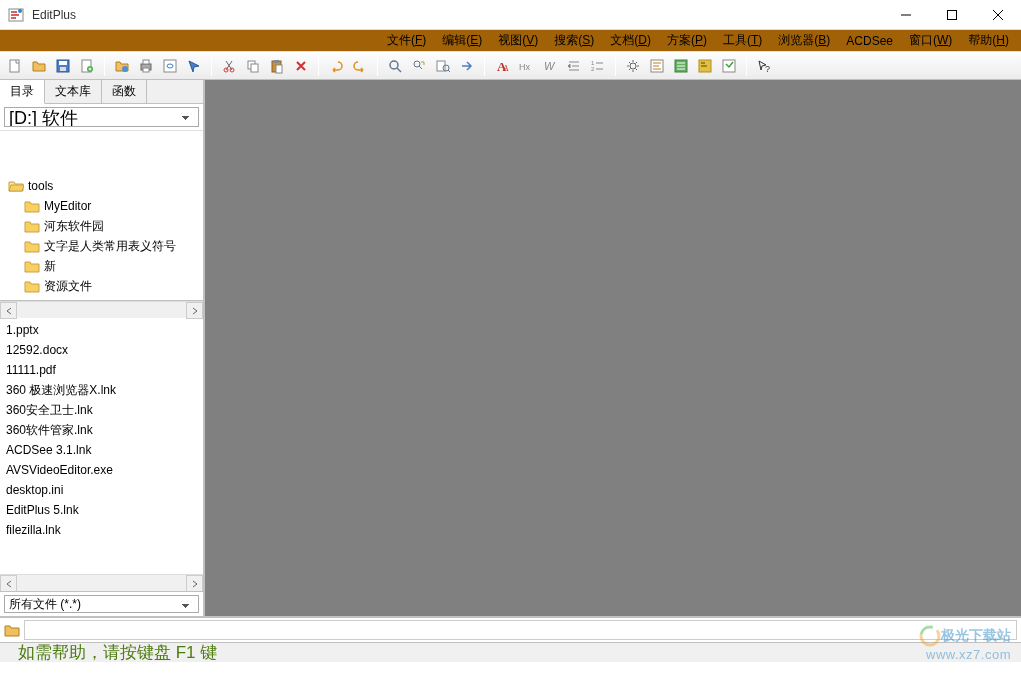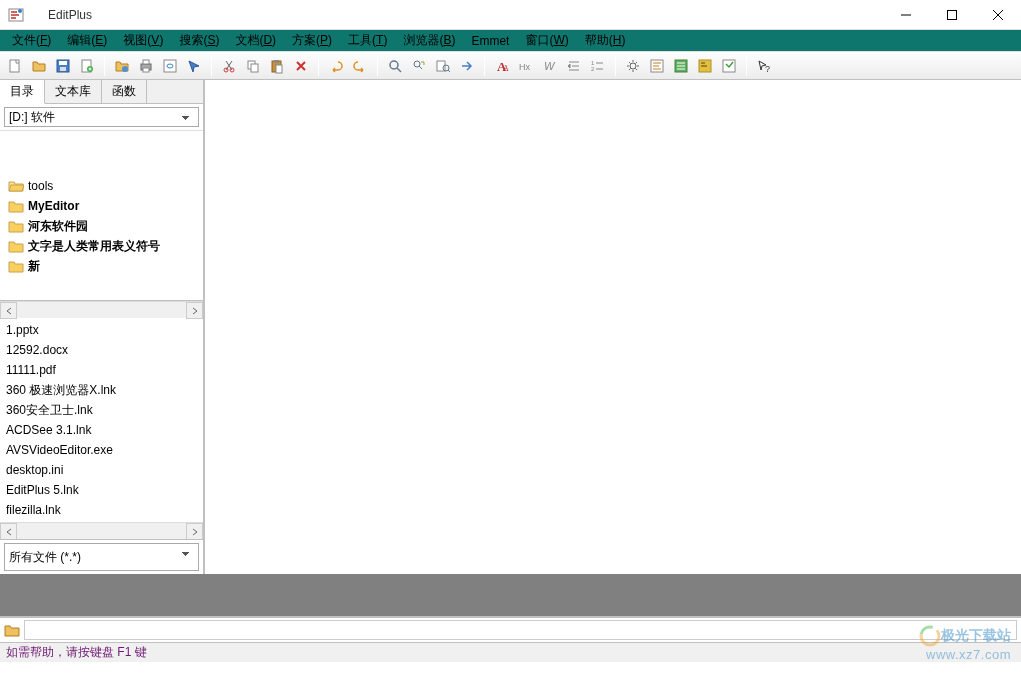--- a/index.html
+++ b/index.html
@@ -1,77 +1,77 @@
 <!DOCTYPE html>
 <html><head>
 <meta charset="utf-8">
 <style>
 * { box-sizing: border-box; margin: 0; padding: 0; }
 body { font-family: "Microsoft YaHei", "Segoe UI", sans-serif; font-size: 12px; background: #fff; width: 1021px; height: 682px; overflow: hidden; position: relative; }
 
 
 .titlebar { height: 30px; display: flex; align-items: center; border-bottom: 1px solid #ddd; background: #fff; }
 .titlebar .app-icon { width: 16px; height: 16px; margin: 0 8px; }
-.titlebar .title { flex: 1; font-size: 12px; color: #333; margin-left: 16px; }
+.titlebar .title { flex: 1; font-size: 12px; color: #333; }
 .titlebar .winbtns { display: flex; }
 .titlebar .winbtn { width: 46px; height: 30px; display: flex; align-items: center; justify-content: center; color: #333; }
 
 
-.menubar { height: 22px; display: flex; align-items: center; padding: 0 4px; background: #0f766e; border-bottom: 1px solid #e0e0e0; font-size: 12px; }
+.menubar { height: 22px; display: flex; align-items: center; padding: 0 4px; background: #a16207; border-bottom: 1px solid #e0e0e0; font-size: 12px; justify-content: flex-end; }
 .menubar .menuitem { padding: 2px 8px; color: #000; }
 .menubar .menuitem u { text-decoration: underline; }
 
 
 .toolbar { height: 28px; display: flex; align-items: center; padding: 2px 4px; background: linear-gradient(#fdfdfd, #ececec); border-top: 1px solid #fff; border-bottom: 1px solid #c0c0c0; gap: 2px; }
 .toolbar .sep { width: 1px; height: 20px; background: #bbb; margin: 0 4px; border-right: 1px solid #fff; }
 .toolbar .tbtn { width: 22px; height: 22px; display: flex; align-items: center; justify-content: center; border: 1px solid transparent; border-radius: 2px; }
 
 
-.mainarea { display: flex; height: calc(100% - 30px - 22px - 28px - 20px - 26px - 20px); flex-direction: column; }
+.mainarea { display: flex; height: calc(100% - 30px - 22px - 28px - 20px - 26px - 20px); }
 .sidebar { width: 205px; border-right: 2px solid #c0c0c0; display: flex; flex-direction: column; background: #fff; }
 .editor { flex: 1; background: #808080; }
 
 
 .side-tabs { display: flex; border-bottom: 1px solid #c0c0c0; background: #f0f0f0; height: 24px; }
 .side-tab { padding: 3px 10px; font-size: 12px; border-right: 1px solid #c0c0c0; }
 .side-tab.active { background: #fff; font-weight: normal; border-bottom: 1px solid #fff; margin-bottom: -1px; }
 
 
 .drive-row { padding: 3px 4px; border-bottom: 1px solid #e0e0e0; }
-.drive-select { width: 100%; height: 20px; font-size: 12px; border: 1px solid #aaa; background: #fff; padding: 0 18px 0 4px; appearance: none; background-image: linear-gradient(45deg, transparent 50%, #555 50%), linear-gradient(135deg, #555 50%, transparent 50%); background-position: calc(100% - 12px) 8px, calc(100% - 8px) 8px; background-size: 4px 4px, 4px 4px; background-repeat: no-repeat; }
+.drive-select { width: 100%; height: 20px; font-size: 18px; border: 1px solid #aaa; background: #fff; padding: 0 18px 0 4px; appearance: none; background-image: linear-gradient(45deg, transparent 50%, #555 50%), linear-gradient(135deg, #555 50%, transparent 50%); background-position: calc(100% - 12px) 8px, calc(100% - 8px) 8px; background-size: 4px 4px, 4px 4px; background-repeat: no-repeat; }
 
 
 .folder-tree { flex: 0 0 170px; overflow-y: scroll; overflow-x: hidden; border-bottom: 1px solid #c0c0c0; padding: 2px 0; }
 .tree-item { display: flex; align-items: center; padding: 1px 4px; white-space: nowrap; line-height: 18px; }
 .tree-item .folder-ic { width: 16px; height: 14px; margin-right: 4px; flex-shrink: 0; }
 .tree-item.selected { background: #cde8ff; border: 1px dotted #555; padding: 0 3px; }
 .tree-item.d0 { padding-left: 8px; margin-top: 43px; }
 .tree-item.d1 { padding-left: 24px; }
-.tree-item.d2 { padding-left: 8px; font-weight: bold; }
+.tree-item.d2 { padding-left: 24px; }
 
 
 .hscroll { height: 17px; background: #f0f0f0; border-top: 1px solid #ddd; display: flex; }
 .hscroll .arrow { width: 17px; height: 17px; display: flex; align-items: center; justify-content: center; background: #f0f0f0; border: 1px solid #ccc; }
 .hscroll .track { flex: 1; background: #f0f0f0; }
 
 
 .file-list { flex: 1; overflow-y: scroll; padding: 2px 4px; }
 .file-item { padding: 1px 2px; line-height: 18px; white-space: nowrap; }
 
 
 .filter-row { padding: 3px 4px; border-top: 1px solid #c0c0c0; }
-.filter-select { width: 100%; height: 28px; font-size: 12px; border: 1px solid #aaa; background: #fff; padding: 0 18px 0 4px; appearance: none; background-image: linear-gradient(45deg, transparent 50%, #555 50%), linear-gradient(135deg, #555 50%, transparent 50%); background-position: calc(100% - 12px) 8px, calc(100% - 8px) 8px; background-size: 4px 4px, 4px 4px; background-repeat: no-repeat; }
+.filter-select { width: 100%; height: 18px; font-size: 12px; border: 1px solid #aaa; background: #fff; padding: 0 18px 0 4px; appearance: none; background-image: linear-gradient(45deg, transparent 50%, #555 50%), linear-gradient(135deg, #555 50%, transparent 50%); background-position: calc(100% - 12px) 8px, calc(100% - 8px) 8px; background-size: 4px 4px, 4px 4px; background-repeat: no-repeat; }
 
 
 .pathbar { height: 26px; border-top: 2px solid #c0c0c0; display: flex; align-items: center; padding: 2px 4px; background: #fff; }
 .pathbar .folder-ic { width: 16px; height: 14px; margin-right: 4px; }
 .pathbar input { flex: 1; border: 1px solid #ccc; height: 20px; padding: 0 4px; font-size: 12px; }
 
 
-.statusbar { height: 20px; border-top: 1px solid #c0c0c0; background: #f0f0f0; display: flex; align-items: center; padding: 0 6px; font-size: 12px; color: #701a75; }
+.statusbar { height: 20px; border-top: 1px solid #c0c0c0; background: #f0f0f0; display: flex; align-items: center; padding: 0 18px; font-size: 17px; color: #4d7c0f; }
 
 
 .watermark { position: absolute; bottom: 20px; right: 10px; opacity: 0.45; font-size: 14px; color: #2080c0; display: flex; flex-direction: column; align-items: flex-end; pointer-events: none; }
 .watermark .logo-row { display: flex; align-items: center; font-weight: bold; }
 .watermark .url { font-size: 13px; letter-spacing: 0.5px; }
 
 
 ::-webkit-scrollbar { width: 17px; height: 17px; }
 ::-webkit-scrollbar-track { background: #f0f0f0; }
 ::-webkit-scrollbar-thumb { background: #c8c8c8; border: 1px solid #aaa; }
@@ -112,21 +112,21 @@
 
 <div class="menubar" id="menubar">
     <span class="menuitem">文件(<u>F</u>)</span>
     <span class="menuitem">编辑(<u>E</u>)</span>
     <span class="menuitem">视图(<u>V</u>)</span>
     <span class="menuitem">搜索(<u>S</u>)</span>
     <span class="menuitem">文档(<u>D</u>)</span>
     <span class="menuitem">方案(<u>P</u>)</span>
     <span class="menuitem">工具(<u>T</u>)</span>
     <span class="menuitem">浏览器(<u>B</u>)</span>
-    <span class="menuitem">Emmet</span>
+    <span class="menuitem">ACDSee</span>
     <span class="menuitem">窗口(<u>W</u>)</span>
     <span class="menuitem">帮助(<u>H</u>)</span>
   </div>
 
 <div class="toolbar">
   <span class="tbtn">
       <svg width="16" height="16">
         <rect x="3" y="2" width="9" height="12" fill="#fff" stroke="#888"></rect>
         <path d="M9 2v3h3" fill="none" stroke="#888"></path>
       </svg>
@@ -354,40 +354,49 @@
           <span>文字是人类常用表义符号</span>
         </div>
         <div class="tree-item d2">
           <span class="folder-ic">
             <svg width="16" height="14">
               <path d="M1 3h5l1 2h8v8H1z" fill="#f8d060" stroke="#c9a04a"></path>
             </svg>
           </span>
           <span>新</span>
         </div>
+        <div class="tree-item d2">
+          <span class="folder-ic">
+            <svg width="16" height="14">
+              <path d="M1 3h5l1 2h8v8H1z" fill="#f8d060" stroke="#c9a04a"></path>
+            </svg>
+          </span>
+          <span>资源文件</span>
+        </div>
       </div>
     <div class="hscroll">
       <div class="arrow">
           <svg width="8" height="8">
             <path d="M6 1L2 4l4 3" fill="none" stroke="#666"></path>
           </svg>
         </div>
       <div class="track"></div>
       <div class="arrow">
           <svg width="8" height="8">
             <path d="M2 1l4 3-4 3" fill="none" stroke="#666"></path>
           </svg>
         </div>
     </div>
     <div class="file-list" id="file-list">
         <div class="file-item">1.pptx</div>
         <div class="file-item">12592.docx</div>
         <div class="file-item">11111.pdf</div>
         <div class="file-item">360 极速浏览器X.lnk</div>
         <div class="file-item">360安全卫士.lnk</div>
+        <div class="file-item">360软件管家.lnk</div>
         <div class="file-item">ACDSee 3.1.lnk</div>
         <div class="file-item">AVSVideoEditor.exe</div>
         <div class="file-item">desktop.ini</div>
         <div class="file-item">EditPlus 5.lnk</div>
         <div class="file-item">filezilla.lnk</div>
       </div>
     <div class="hscroll">
       <div class="arrow">
           <svg width="8" height="8">
             <path d="M6 1L2 4l4 3" fill="none" stroke="#666"></path>

